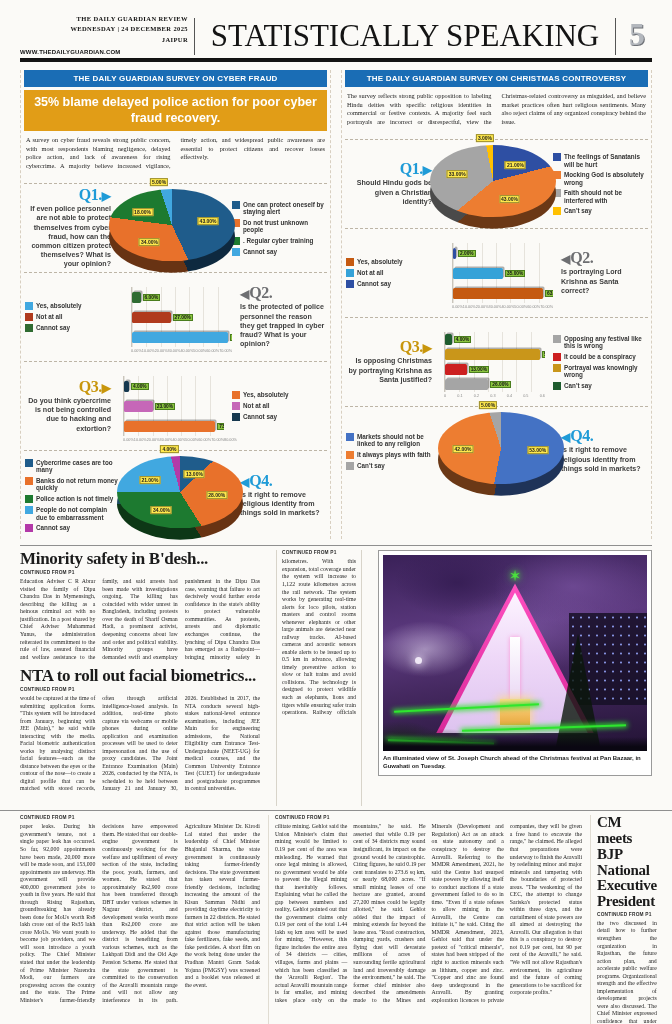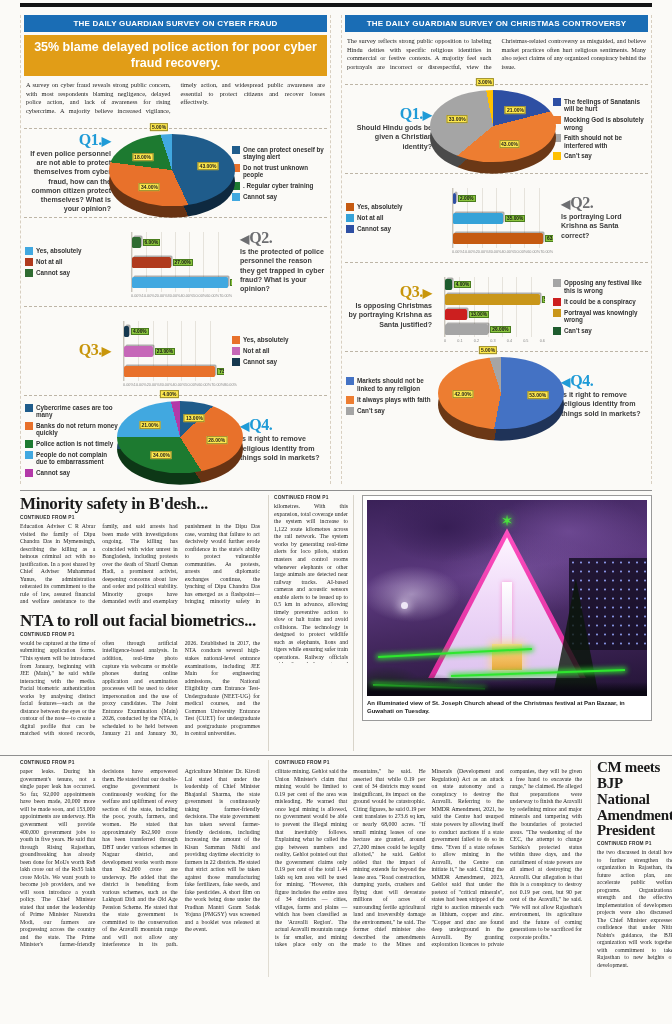--- a/index.html
+++ b/index.html
@@ -43,21 +43,21 @@
   
   .bar-wrap{display:flex;flex-direction:column;justify-content:center;padding:6px 4px 0 8px;box-sizing:border-box;}
   .bar-area{display:flex;flex-direction:column;justify-content:space-around;height:60px;border-left:1px solid #c9c5bc;background-image:repeating-linear-gradient(90deg,#e6e3dc 0,#e6e3dc 1px,transparent 1px,transparent 14.28%);}
   .bar-row{display:flex;align-items:center;height:15px;overflow:hidden;}
   .bar3d{height:11px;border-radius:1.5px;box-shadow:1.5px -1.5px 0 rgba(0,0,0,.3);min-width:3px;flex:none;}
   .bar-chip{background:#8bc53f;border:.5px solid #4a7d1e;color:#141414;font-size:4.8px;font-weight:bold;padding:0 1px;margin-left:2px;white-space:nowrap;}
   .axis{display:flex;justify-content:space-between;font-size:3.8px;color:#8a8a8a;margin-top:2px;}
 
   
   .divider{border-top:1px solid #8f8f8f;margin:6px 20px 4px;}
-  .mid-band{display:flex;gap:8px;padding:0 20px;height:256px;box-sizing:border-box;}
+  .mid-band{display:flex;gap:16px;padding:0 20px;height:256px;box-sizing:border-box;}
   .mid-left{width:240px;flex:none;}
   .article h2{font-family:"Liberation Serif",serif;font-size:17px;font-weight:bold;color:#1b1b1b;margin:0 0 2px;letter-spacing:-.3px;line-height:1.05;}
   .cont{font-size:4.8px;font-weight:bold;color:#2e2e2e;margin:0 0 3px;letter-spacing:.2px;}
   .abody{font-family:"Liberation Serif",serif;font-size:5.8px;line-height:1.3;text-align:justify;color:#1d1d1d;overflow:hidden;}
   .cols3{column-count:3;column-gap:7px;}
   .cols4{column-count:4;column-gap:6px;}
   .h-min{height:84px;}
   .h-nta{height:116px;}
   .rail-col{width:86px;flex:none;border-left:1px solid #d8d4ca;border-right:1px solid #d8d4ca;padding:0 5px;box-sizing:border-box;}
   .rail-col h2{font-size:15px;}
@@ -92,20 +92,32 @@
   .cm{flex:1;border-left:1px solid #e0dcd2;padding-left:6px;box-sizing:border-box;}
   .cm h2{font-size:15px;}
   .h-bot{height:186px;}
   .h-cm{height:130px;}
 </style>
 </head>
 <body>
 
 <div class="page">
 
+  <div class="masthead">
+    <div class="mh-left">
+      <div class="mh-lines">
+        <div>THE DAILY GUARDIAN REVIEW</div>
+        <div>WEDNESDAY | 24 DECEMBER 2025</div>
+        <div>JAIPUR</div>
+      </div>
+      <div class="mh-site">WWW.THEDAILYGUARDIAN.COM</div>
+    </div>
+    <div class="mh-title">STATISTICALLY SPEAKING</div>
+    <div class="mh-page">5</div>
+  </div>
   <div class="rule"></div>
 
   <div class="surveys">
 
     <div class="panel">
       <div class="panel-header">THE DAILY GUARDIAN SURVEY ON  CYBER FRAUD</div>
       <div class="panel-headline">35% blame delayed police action for poor cyber fraud recovery.</div>
       <div class="panel-intro">A survey on cyber fraud reveals strong public concern, with most respondents blaming negligence, delayed police action, and lack of awareness for rising cybercrime. A majority believe increased vigilance, timely action, and widespread public awareness are essential to protect citizens and recover losses effectively.</div>
 
       <div class="q-row">
@@ -185,20 +197,21 @@
           </div>
         <div class="q-label">
           <div class="q-head"><span class="q-arrow qcol" style="color: rgb(109, 110, 113);">◀</span><span class="q-id qcol" style="color: rgb(109, 110, 113);">Q2.</span><span class="q-arrow qcol" style="color: rgb(109, 110, 113);"></span></div>
           <div class="q-text">Is the protected of police personnel the reason they get trapped in cyber fraud? What is your opinion?</div>
         </div>
       </div>
 
       <div class="q-row">
         <div class="q-label align-right">
           <div class="q-head"><span class="q-arrow qcol" style="color: rgb(200, 150, 12);"></span><span class="q-id qcol" style="color: rgb(200, 150, 12);">Q3.</span><span class="q-arrow qcol" style="color: rgb(200, 150, 12);">▶</span></div>
+          <div class="q-text">Do you think cybercrime is not being controlled due to hacking and extortion?</div>
         </div>
         <div class="chart bar-wrap">
             <div class="bar-area">
               <div class="bar-row">
                 <div class="bar3d" style="width: 5%; background: linear-gradient(rgb(22, 56, 79), rgb(22, 56, 79));"></div>
                 <span class="bar-chip">4.00%</span>
               </div>
               <div class="bar-row">
                 <div class="bar3d" style="width: 28.75%; background: linear-gradient(rgb(198, 103, 184), rgb(198, 103, 184));"></div>
                 <span class="bar-chip">23.00%</span>
@@ -490,19 +503,19 @@
   <div class="bottom-band">
     <div class="farmers article">
       <div class="cont">CONTINUED FROM P1</div>
       <div class="abody cols3 h-bot">paper leaks. During his government's tenure, not a single paper leak has occurred. So far, 92,000 appointments have been made, 20,000 more will be made soon, and 153,000 appointments are underway. His government will provide 400,000 government jobs to youth in five years. He said that through Rising Rajasthan, groundbreaking has already been done for MoUs worth Rs8 lakh crore out of the Rs35 lakh crore MoUs. We want youth to become job providers, and we will soon introduce a youth policy. The Chief Minister stated that under the leadership of Prime Minister Narendra Modi, our farmers are progressing across the country and the state. The Prime Minister's farmer-friendly decisions have empowered them. He stated that our double-engine government is continuously working for the welfare and upliftment of every section of the state, including the poor, youth, farmers, and women. He stated that approximately Rs2,900 crore has been transferred through DBT under various schemes in Nagaur district, and development works worth more than Rs2,000 crore are underway. He added that the district is benefiting from various schemes, such as the Lakhpati Didi and the Old Age Pension Scheme. He stated that the state government is committed to the conservation of the Aravalli mountain range and will not allow any interference in its path. Agriculture Minister Dr. Kirodi Lal stated that under the leadership of Chief Minister Bhajanlal Sharma, the state government is continuously taking farmer-friendly decisions. The state government has taken several farmer-friendly decisions, including increasing the amount of the Kisan Samman Nidhi and providing daytime electricity to farmers in 22 districts. He stated that strict action will be taken against those manufacturing fake fertilizers, fake seeds, and fake pesticides. A short film on the work being done under the Pradhan Mantri Gram Sadak Yojana (PMGSY) was screened and a booklet was released at the event.</div>
     </div>
     <div class="gehlot article">
       <div class="cont">CONTINUED FROM P1</div>
       <div class="abody cols4 h-bot">cilitate mining. Gehlot said the Union Minister's claim that mining would be limited to 0.19 per cent of the area was misleading. He warned that once legal mining is allowed, no government would be able to prevent the illegal mining that inevitably follows. Explaining what he called the gap between numbers and reality, Gehlot pointed out that the government claims only 0.19 per cent of the total 1.44 lakh sq km area will be used for mining. "However, this figure includes the entire area of 34 districts — cities, villages, farms and plains — which has been classified as the 'Aravalli Region'. The actual Aravalli mountain range is far smaller, and mining takes place only on the mountains," he said. He asserted that while 0.19 per cent of 34 districts may sound insignificant, its impact on the ground would be catastrophic. Citing figures, he said 0.19 per cent translates to 273.6 sq km, or nearly 68,000 acres. "If small mining leases of one hectare are granted, around 27,200 mines could be legally allotted," he said. Gehlot added that the impact of mining extends far beyond the lease area. "Road construction, dumping yards, crushers and flying dust will devastate millions of acres of surrounding fertile agricultural land and irreversibly damage the environment," he said. The former chief minister also described the amendments made to the Mines and Minerals (Development and Regulation) Act as an attack on state autonomy and a conspiracy to destroy the Aravalli. Referring to the MMDR Amendment, 2021, he said the Centre had usurped state powers by allowing itself to conduct auctions if a state government failed to do so in time. "Even if a state refuses to allow mining in the Aravalli, the Centre can initiate it," he said. Citing the MMDR Amendment, 2023, Gehlot said that under the pretext of "critical minerals", states had been stripped of the right to auction minerals such as lithium, copper and zinc. "Copper and zinc are found deep underground in the Aravalli. By granting exploration licences to private companies, they will be given a free hand to excavate the range," he claimed. He alleged that preparations were underway to finish the Aravalli by redefining minor and major minerals and tampering with the boundaries of protected areas. "The weakening of the CEC, the attempt to change Sariska's protected status within three days, and the curtailment of state powers are all aimed at destroying the Aravalli. Our allegation is that this is a conspiracy to destroy not 0.19 per cent, but 90 per cent of the Aravalli," he said. "We will not allow Rajasthan's environment, its agriculture and the future of coming generations to be sacrificed for corporate profits."</div>
     </div>
     <div class="cm article">
-      <h2>CM meets BJP National Amendment President</h2>
+      <h2>CM meets BJP National Executive President</h2>
       <div class="cont">CONTINUED FROM P1</div>
       <div class="abody h-cm">the two discussed in detail how to further strengthen the organization in Rajasthan, the future action plan, and accelerate public welfare programs. Organizational strength and the effective implementation of development projects were also discussed. The Chief Minister expressed confidence that under Nitin Nabin's guidance, the BJP organization will work together with commitment to take Rajasthan to new heights of development.</div>
     </div>
   </div>
 
 </div>
 
 </body></html>

